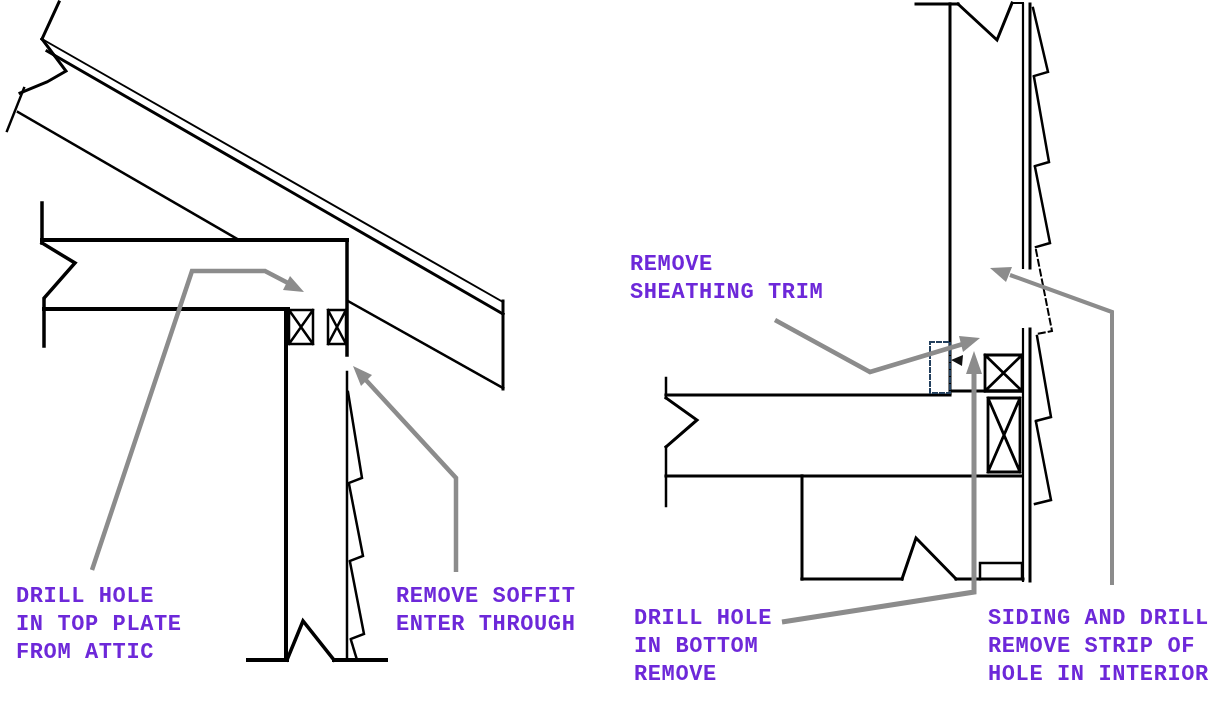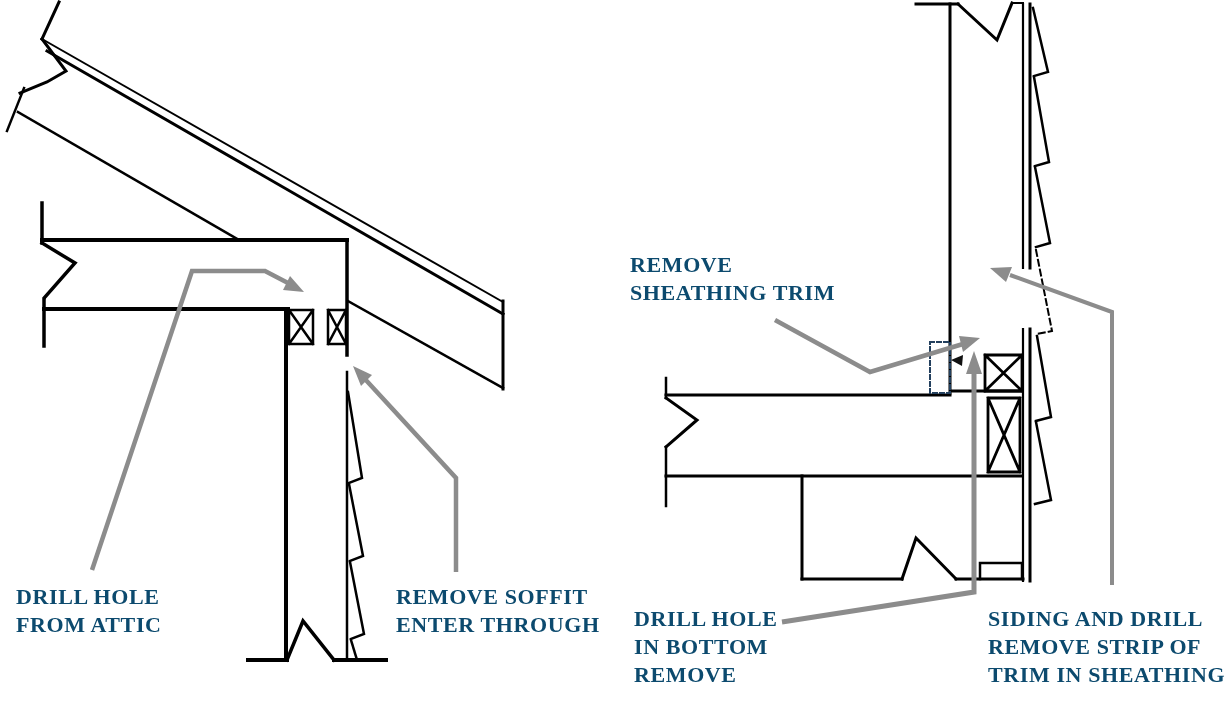--- a/index.html
+++ b/index.html
@@ -1,20 +1,20 @@
 <!DOCTYPE html>
 <html><head>
 <meta charset="utf-8">
 <style>
   html,body{margin:0;padding:0;background:#fff;}
   #stage{position:relative;width:1228px;height:704px;background:#fff;overflow:hidden;
          font-family:"Liberation Serif", serif;}
   #stage svg{position:absolute;left:0;top:0;}
   .label{position:absolute;font-weight:bold;font-size:22px;line-height:28px;
-         letter-spacing:0.6px;color:#0c4a6e;white-space:nowrap;}
+         letter-spacing:0.6px;color:#6d28d9;white-space:nowrap;font-family:Liberation Mono, monospace;}
 </style>
 </head>
 <body>
 
 <div id="stage">
 
   <svg width="1228" height="704" viewBox="0 0 1228 704">
 
     <g fill="none" stroke="#000000" stroke-linecap="square" stroke-linejoin="miter">
 
@@ -134,20 +134,21 @@
       </g>
       <g>
         <path d="M1112,585 L1112,312 L1010,275" stroke-width="4"></path>
         <polygon points="990,268 1012,267 1006,282" fill="#8c8c8c" stroke="none"></polygon>
       </g>
     </g>
   </svg>
 
   <div class="label" style="left:16px;top:583px">
     <div>DRILL HOLE</div>
+    <div>IN TOP PLATE</div>
     <div>FROM ATTIC</div>
   </div>
 
   <div class="label" style="left:396px;top:583px">
     <div>REMOVE SOFFIT</div>
     <div>ENTER THROUGH</div>
   </div>
 
   <div class="label" style="left:630px;top:251px">
     <div>REMOVE</div>
@@ -156,16 +157,16 @@
 
   <div class="label" style="left:634px;top:605px">
     <div>DRILL HOLE</div>
     <div>IN BOTTOM</div>
     <div>REMOVE</div>
   </div>
 
   <div class="label" style="left:988px;top:605px">
     <div>SIDING AND DRILL</div>
     <div>REMOVE STRIP OF</div>
-    <div>TRIM IN SHEATHING</div>
+    <div>HOLE IN INTERIOR</div>
   </div>
 
 </div>
 
 </body></html>

